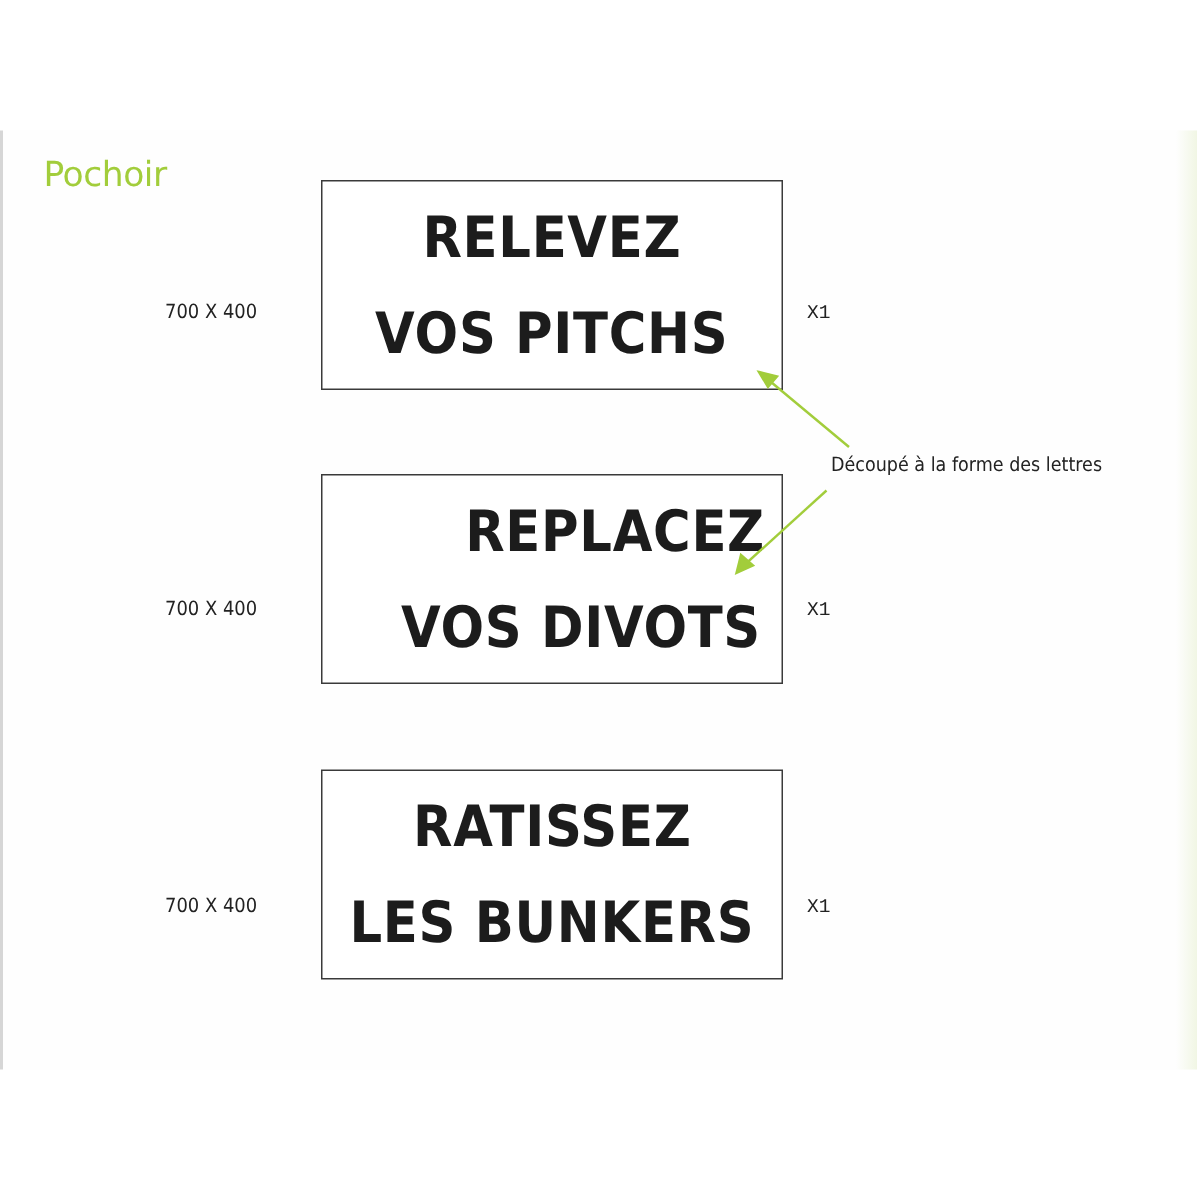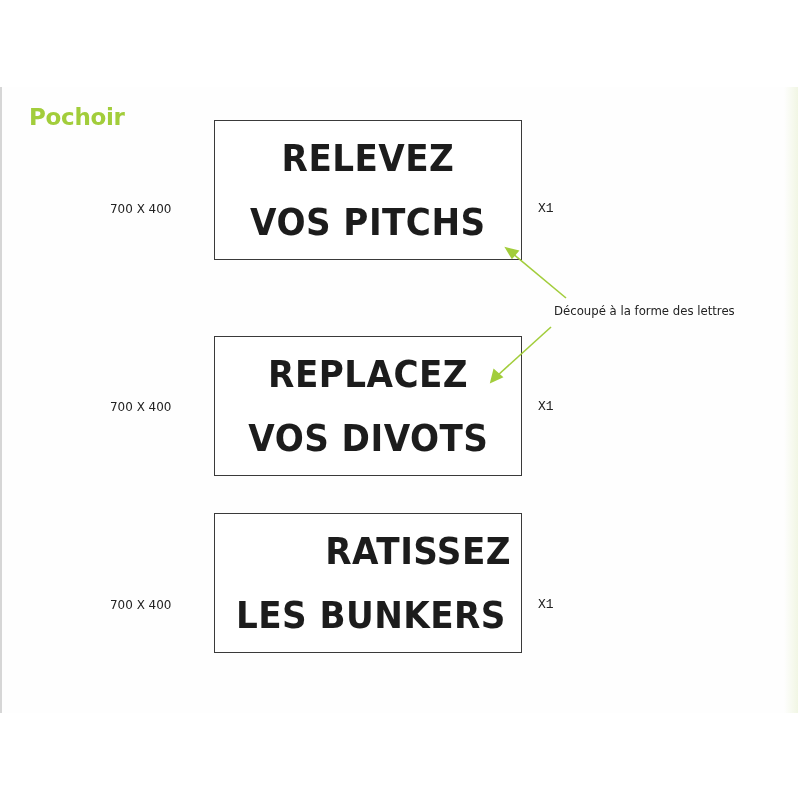--- a/index.html
+++ b/index.html
@@ -14,21 +14,21 @@
       border-left: 2px solid #d6d6d6;
       box-sizing: border-box;
     }
     .sheet-edge {
       position: absolute; right: 2px; top: 87px; width: 14px; height: 626px;
       background: linear-gradient(to right, rgba(240,246,228,0) 0%, #f1f6e4 100%);
     }
     .title {
       position: absolute; left: 29px; top: 104px;
       font-family: "DejaVu Sans", sans-serif;
-      font-weight: bold; font-size: 23px; color: #a2cd3b;
+      font-weight: normal; font-size: 23px; color: #a2cd3b;
       letter-spacing: -0.3px;
     }
     .sign {
       position: absolute; left: 214px; width: 308px; height: 140px;
       border: 1.5px solid #3a3a3a; box-sizing: border-box; background: #fff;
       display: flex; flex-direction: column; align-items: center; justify-content: center;
     }
     .sign-line {
       font-family: "DejaVu Sans", sans-serif;
       font-weight: bold; font-size: 38px; color: #1c1c1c;
@@ -59,28 +59,28 @@
 <div class="title">Pochoir</div>
 
 <div class="dim" style="top:201px;">700 X 400</div>
 <div class="sign" style="top:120px;">
   <div class="sign-line">RELEVEZ</div>
   <div class="sign-line">VOS PITCHS</div>
 </div>
 <div class="qty" style="top:201px;">X1</div>
 
 <div class="dim" style="top:399px;">700 X 400</div>
-<div class="sign" style="top:336px;">
+<div class="sign" style="top:316px;align-items:flex-end;">
   <div class="sign-line">REPLACEZ</div>
   <div class="sign-line">VOS DIVOTS</div>
 </div>
 <div class="qty" style="top:399px;">X1</div>
 
 <div class="dim" style="top:597px;">700 X 400</div>
-<div class="sign" style="top:513px;align-items:flex-end;">
+<div class="sign" style="top:513px;">
   <div class="sign-line">RATISSEZ</div>
   <div class="sign-line">LES BUNKERS</div>
 </div>
 <div class="qty" style="top:597px;">X1</div>
 
 <div class="note">Découpé à la forme des lettres</div>
 <svg class="arrows" viewBox="0 0 800 800">
   <g stroke="#a2cd3b" stroke-width="1.6" fill="#a2cd3b">
     <line x1="566" y1="298" x2="512" y2="253"></line>
     <polygon points="506,248 518,251 512,258"></polygon>

